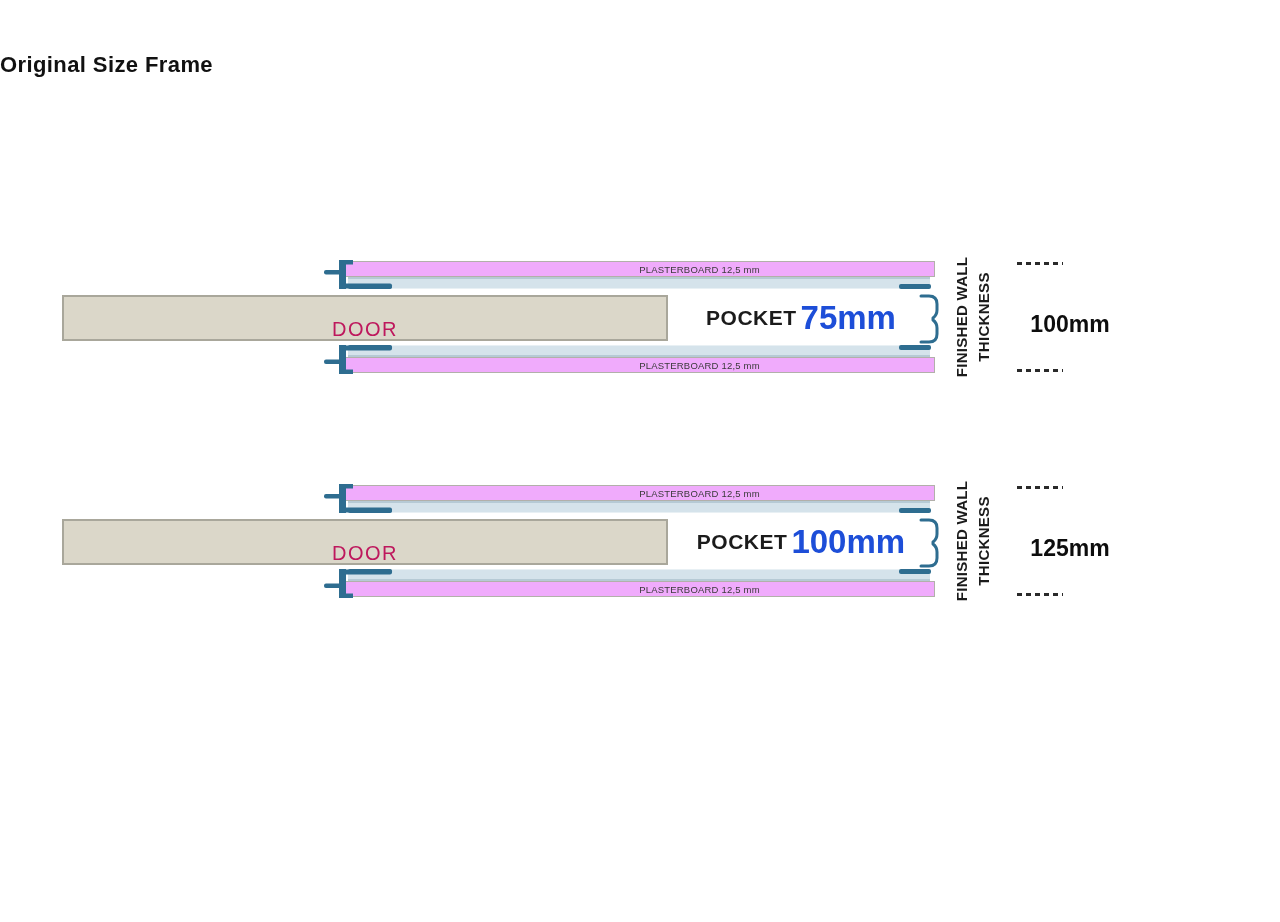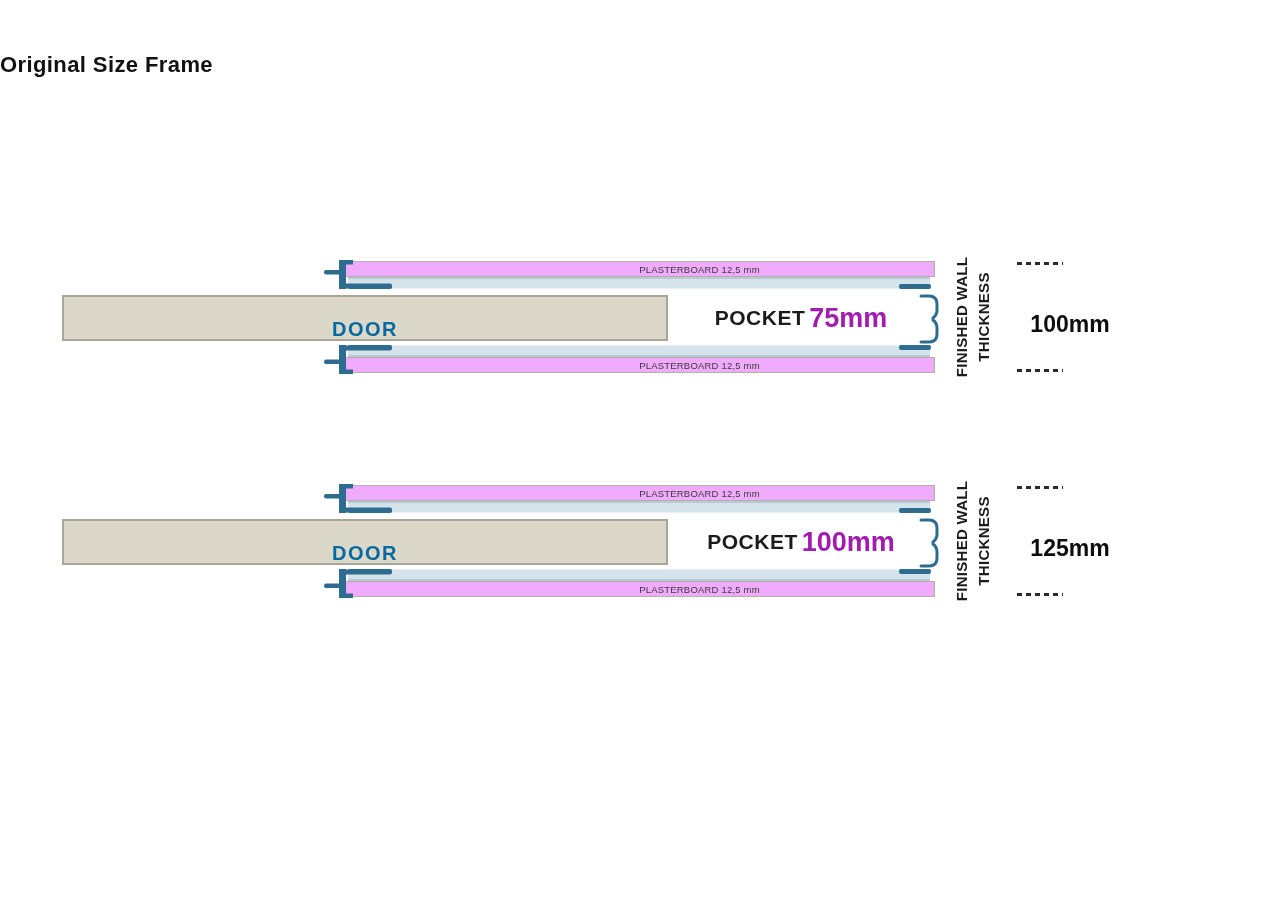--- a/index.html
+++ b/index.html
@@ -52,29 +52,29 @@
   .hook-bottom { top: 80px; transform: scaleY(-1); }
 
   
   .bracket { position: absolute; left: 918px; top: 32px; }
 
   .door {
     position: absolute; left: 62px; top: 34px; width: 606px; height: 46px;
     background: #dbd7c9; border: 2px solid #a9a79b;
     display: flex; align-items: center; justify-content: center;
   }
-  .door span { font-size: 20px; font-weight: bold; color: #0369a1; letter-spacing: 1.5px; margin-top: 23px; }
+  .door span { font-size: 20px; font-weight: normal; color: #be185d; letter-spacing: 1.5px; margin-top: 23px; }
 
   .pocket {
     position: absolute; left: 688px; top: 34px; width: 226px; height: 46px;
     display: flex; align-items: center; justify-content: center; gap: 4px;
     white-space: nowrap;
   }
   .pocket-word { font-size: 21px; font-weight: bold; color: #1b1b1b; letter-spacing: 0.5px; }
-  .pocket-size { font-size: 27px; font-weight: bold; color: #a21caf; }
+  .pocket-size { font-size: 33px; font-weight: bold; color: #1d4ed8; }
 
   .wall-label {
     position: absolute; left: 888px; top: 33px; width: 170px; height: 46px;
     transform: rotate(-90deg);
     display: flex; flex-direction: column; align-items: center; justify-content: center;
     line-height: 22px; text-align: center;
   }
   .wall-label span {
     font-size: 15px; font-weight: bold; color: #1b1b1b;
     letter-spacing: 0.3px; white-space: nowrap;

